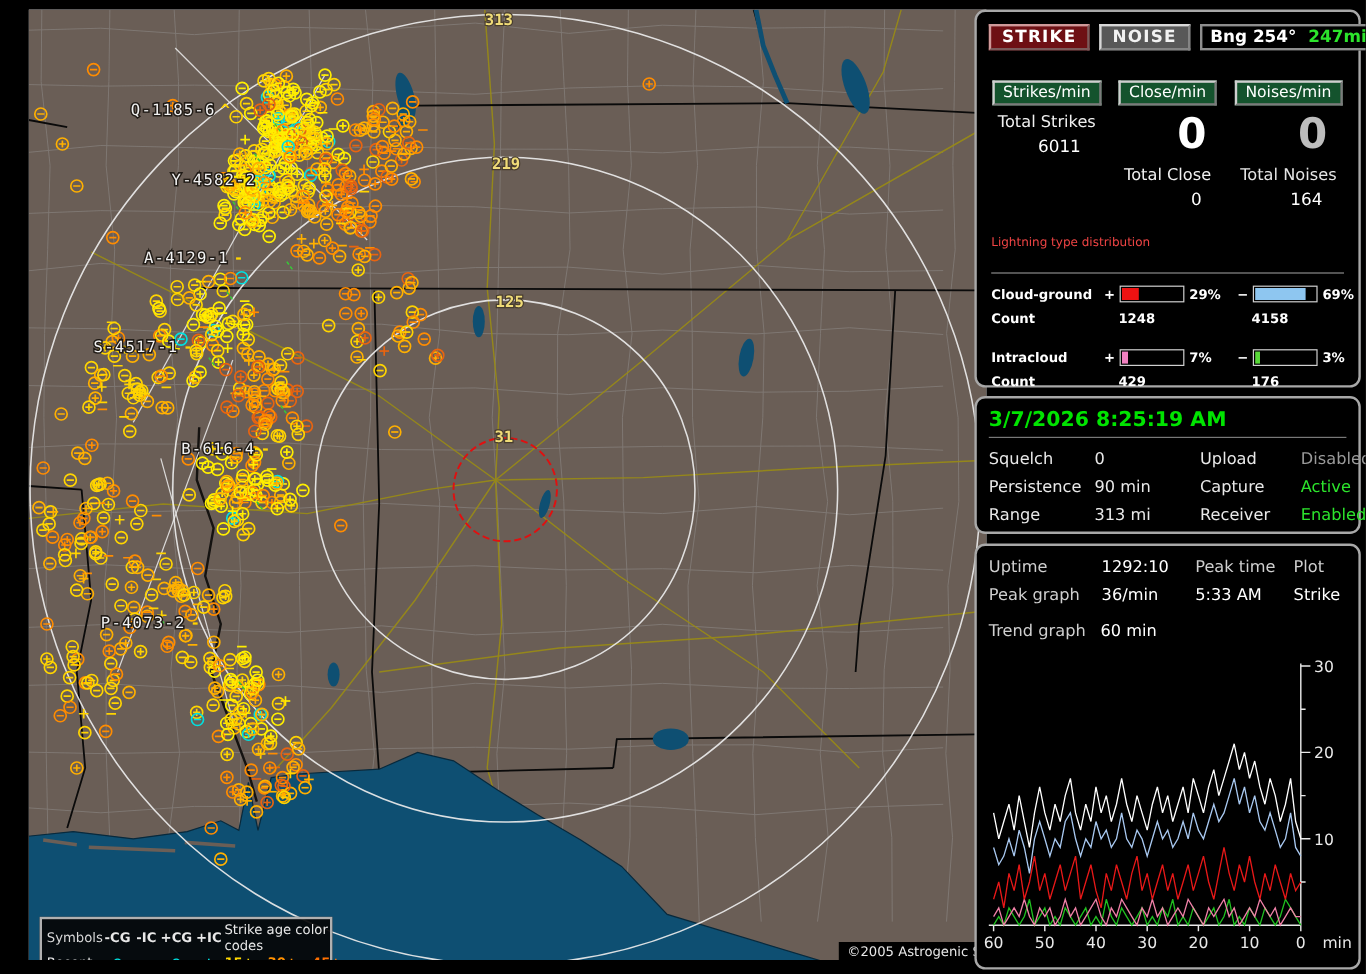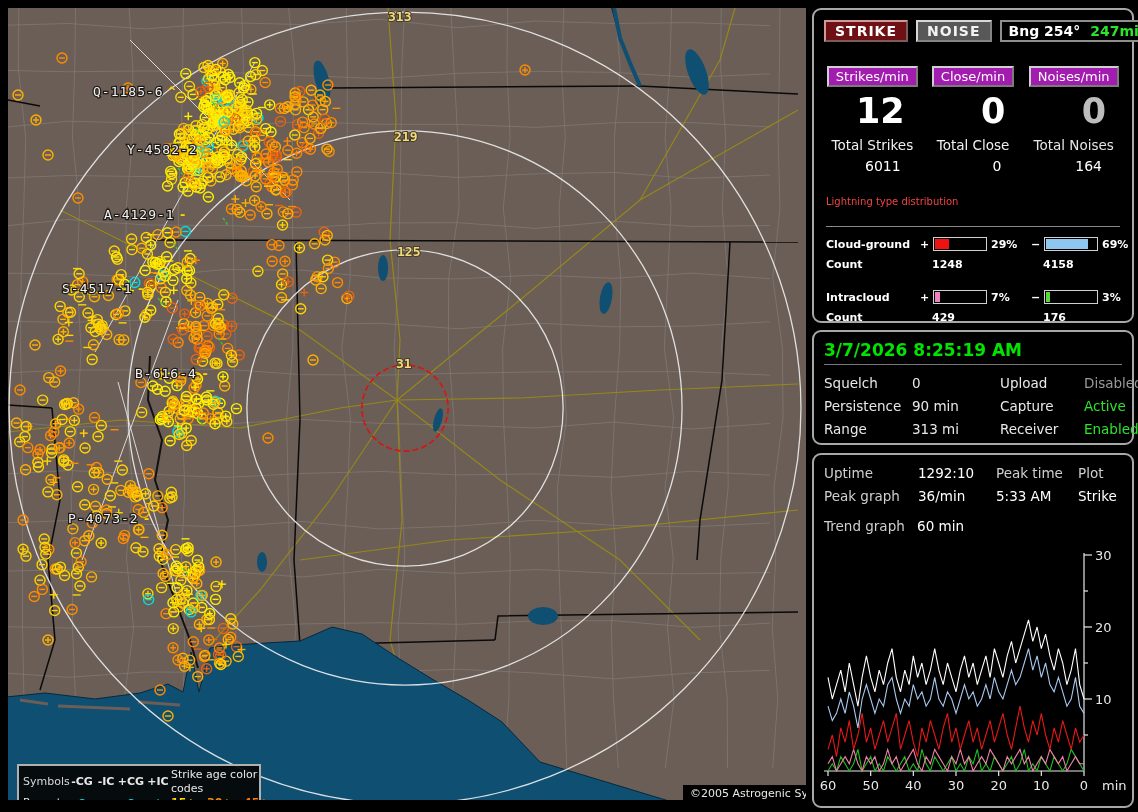--- a/index.html
+++ b/index.html
@@ -3,42 +3,42 @@
 <meta charset="utf-8">
 <style>
   html,body{margin:0;padding:0;background:#000;}
   body{width:1138px;height:812px;position:relative;font-family:"DejaVu Sans","Liberation Sans",sans-serif;overflow:hidden;}
   .panel{position:absolute;left:812px;width:322px;background:#000;border:2px solid #a8a8a8;border-radius:9px;box-sizing:border-box;}
   #panel-stats{top:8px;height:315px;}
   #panel-status{top:330px;height:115px;}
   #panel-session{top:453px;height:355px;}
 
   
-  #map-wrap{position:absolute;left:8px;top:8px;width:798px;height:792px;background:#e5e5e5;overflow:hidden;}
+  #map-wrap{position:absolute;left:24px;top:8px;width:798px;height:792px;background:#e5e5e5;overflow:hidden;}
   #map-wrap svg{display:block;}
   #copyright-bar{position:absolute;left:675px;top:777px;background:#000;color:#e8e8e8;font-size:11px;padding:2px 7px;white-space:nowrap;}
   #legend-box{position:absolute;left:9px;top:756px;width:244px;background:rgba(5,5,5,.92);border:2px solid #b0b0b0;font-size:11px;color:#e8e8e8;padding:2px 0 3px 4px;box-sizing:border-box;}
   .leg-row{display:grid;grid-template-columns:46px 26px 22px 28px 26px 36px 37px 32px;line-height:14px;align-items:center;}
   .leg-row .sym{text-align:center;font-weight:bold;}
   .leg-age{font-weight:bold;}
   .leg-span{grid-column:6 / span 3;}
   .cyan{color:#00e0e0;}
 
   
   .btn-row{display:flex;align-items:center;margin:10px 10px 0 10px;gap:8px;}
   .lamp{font-weight:bold;font-size:14px;letter-spacing:1px;padding:1px 9px;color:#fff;}
   #strike-lamp{background:#6e1014;border:2px outset #cf9a9a;}
   #noise-lamp{background:#585858;border:2px outset #d8d8d8;color:#f2f2f2;}
   #bng-box{margin-left:auto;border:2px solid #8e8e8e;background:#000;padding:1px 7px;font-weight:bold;font-size:14px;color:#fff;white-space:nowrap;}
   #bng-box .dist{margin-left:10px;margin-top:12px;}
 
   
   .stats-row{display:flex;justify-content:space-between;margin:24px 8px 0 8px;}
   .stat-col{width:104px;text-align:center;}
-  .stat-chip{display:inline-block;background:#a21caf;color:#fff;border:2px outset #cfcfcf;font-size:13px;padding:0 7px;line-height:17px;}
+  .stat-chip{display:inline-block;background:#14532d;color:#fff;border:2px outset #cfcfcf;font-size:13px;padding:0 7px;line-height:17px;}
   .stat-big{font-size:35px;font-weight:bold;color:#fff;line-height:40px;margin-top:4px;text-align:right;padding-right:18px;}
   .stat-tlabel{font-size:13.5px;color:#f0f0f0;margin-top:6px;}
   .stat-tval{font-size:14px;color:#fff;margin-top:5px;text-align:right;padding-right:22px;}
 
   
   #dist-title{margin:22px 12px 0 12px;color:#ef4444;font-size:10px;border-bottom:1px solid #8a8a8a;padding-bottom:19px;}
   .dist-grid{display:grid;grid-template-columns:94px 13px 58px 40px 13px 58px 37px;align-items:center;margin:10px 6px 0 12px;font-size:11px;color:#fff;}
   .dist-grid .lbl{font-weight:bold;}
   .dist-grid .sign{font-weight:bold;text-align:left;}
   .bar{height:12px;border:1px solid #d0d0d0;background:#000;position:relative;margin-right:4px;}
@@ -3785,21 +3785,20 @@
 
 <div class="panel" id="panel-stats">
   <div class="btn-row">
     <span class="lamp" id="strike-lamp">STRIKE</span>
     <span class="lamp" id="noise-lamp">NOISE</span>
     <span id="bng-box"><span>Bng 254°</span><span class="dist" style="color: rgb(44, 228, 44);">247mi</span></span>
   </div>
   <div class="stats-row">
     <div class="stat-col">
       <span class="stat-chip">Strikes/min</span>
-      <div class="stat-big" style="color: rgb(255, 255, 255);">12</div>
       <div class="stat-tlabel" style="color: rgb(240, 240, 240);">Total Strikes</div>
       <div class="stat-tval">6011</div>
     </div>
     <div class="stat-col">
       <span class="stat-chip">Close/min</span>
       <div class="stat-big" style="color: rgb(255, 255, 255);">0</div>
       <div class="stat-tlabel" style="color: rgb(240, 240, 240);">Total Close</div>
       <div class="stat-tval">0</div>
     </div>
     <div class="stat-col">

